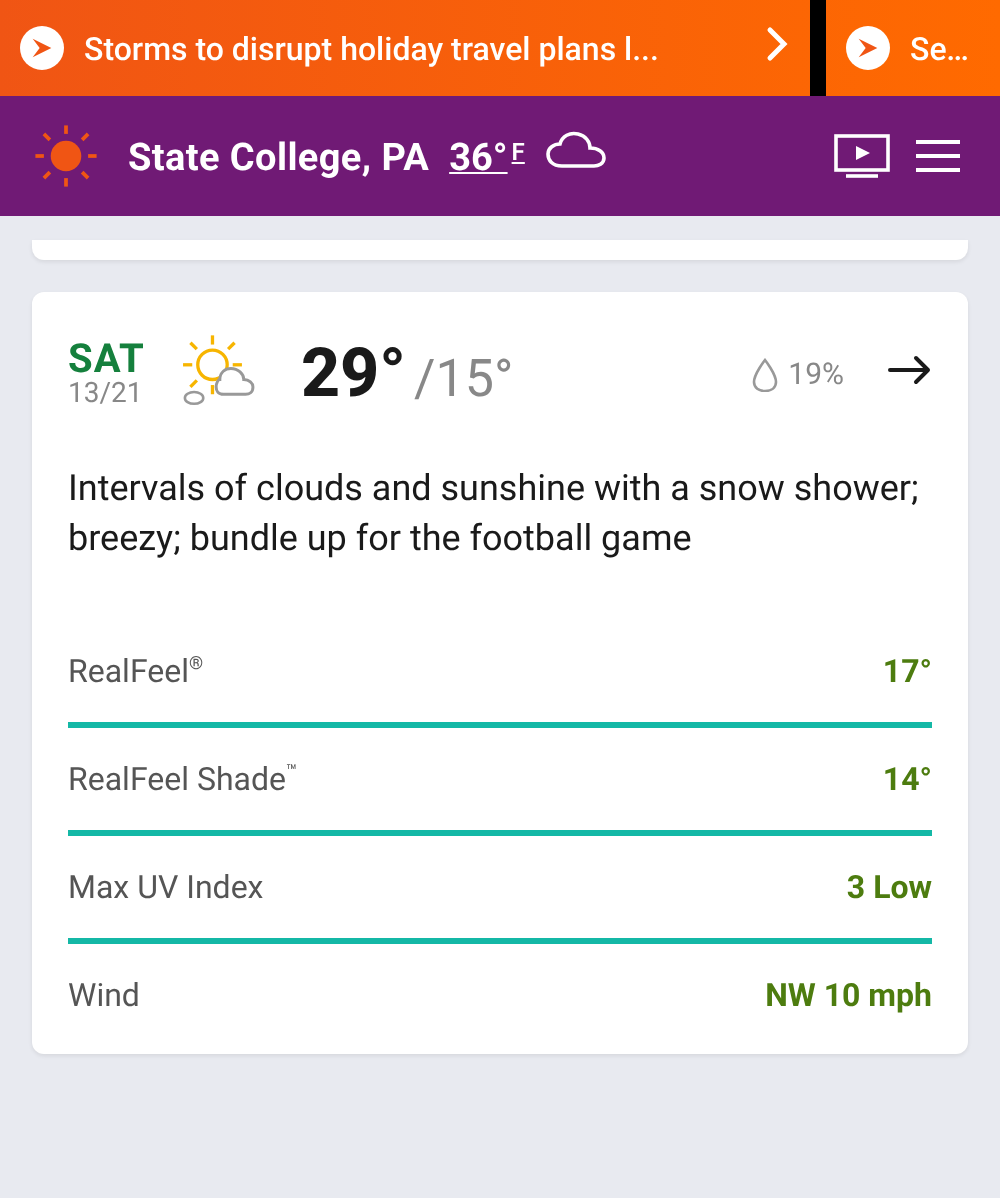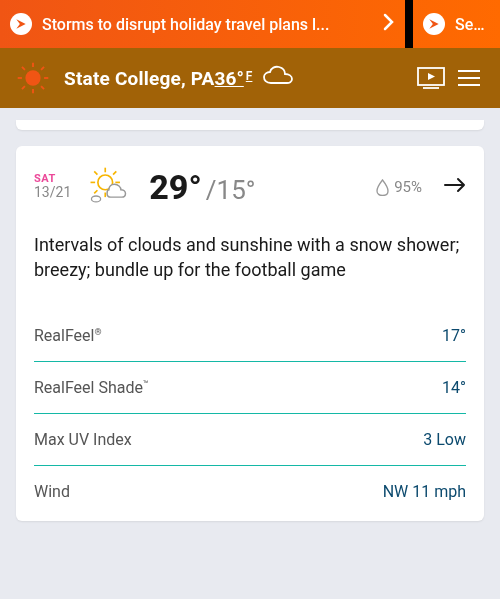--- a/index.html
+++ b/index.html
@@ -32,32 +32,32 @@
   width: 22px; height: 22px; border-radius: 50%;
   background: #fff; display: flex; align-items: center; justify-content: center;
   flex-shrink: 0;
 }
 .news-icon svg { width: 14px; height: 14px; }
 .news-text { overflow: hidden; text-overflow: ellipsis; flex: 1; }
 .chevron-right { flex-shrink: 0; }
 
 .header {
   height: 60px;
-  background: #a16207;
+  background: #701a75;
   display: flex;
   align-items: center;
   padding: 0 12px 0 16px;
   color: #fff;
 }
 .sun-icon { width: 34px; height: 34px; margin-right: 14px; }
 .location {
   font-size: 19px; font-weight: 700; letter-spacing: 0.2px;
 }
 .temp-header {
-  font-size: 19px; font-weight: 700; margin-left: 0;
+  font-size: 19px; font-weight: 700; margin-left: 10px;
   display: inline-flex; align-items: flex-start; text-decoration: underline;
 }
 .temp-unit { font-size: 12px; font-weight: 600; margin-left: 2px; margin-top: 2px; }
 .cloud-icon { margin-left: 10px; }
 .header-spacer { flex: 1; }
 .header-btn { width: 38px; height: 38px; display: flex; align-items: center; justify-content: center; }
 .header-btn svg { stroke: #fff; }
 
 .content { padding: 12px 16px; }
 
@@ -70,43 +70,43 @@
 .card {
   background: #fff;
   border-radius: 6px;
   padding: 18px 18px 4px 18px;
   box-shadow: 0 1px 2px rgba(0,0,0,0.08);
 }
 .card-head {
   display: flex; align-items: center; gap: 10px; margin-bottom: 22px;
 }
 .day-block { display: flex; flex-direction: column; line-height: 1.1; }
-.day-name { font-size: 11px; font-weight: 700; color: #ec4899; letter-spacing: 0.5px; }
+.day-name { font-size: 20px; font-weight: 700; color: #15803d; letter-spacing: 0.5px; }
 .day-date { font-size: 14px; color: #888; }
 .weather-icon { width: 46px; height: 46px; margin-left: 4px; }
 .temps { display: flex; align-items: baseline; margin-left: 8px; }
 .temp-high { font-size: 34px; font-weight: 800; color: #1a1a1a; }
 .temp-low { font-size: 26px; color: #888; margin-left: 4px; }
 .precip { display: flex; align-items: center; gap: 5px; color: #888; font-size: 15px; margin-left: auto; }
 .arrow-right { margin-left: 12px; }
 
 .description {
   font-size: 18px; line-height: 1.4; color: #1a1a1a;
   margin-bottom: 28px;
 }
 
 .detail-row {
   display: flex; justify-content: space-between; align-items: center;
   padding: 16px 0;
-  border-bottom: 1px solid #14b8a6;
+  border-bottom: 3px solid #14b8a6;
   font-size: 16px;
 }
 .detail-row:last-child { border-bottom: none; }
 .detail-label { color: #555; }
-.detail-value { font-weight: 400; color: #0c4a6e; }
+.detail-value { font-weight: 700; color: #4d7c0f; }
 .sup { font-size: 9px; vertical-align: super; }
 </style>
 </head>
 <body>
 
 <div class="news-bar">
   <div class="news-item primary">
     <span class="news-icon">
       <svg viewBox="0 0 24 24">
           <path fill="#f05514" d="M4 4 L20 12 L4 20 L10 12 Z"></path>
@@ -200,21 +200,21 @@
         </svg>
       </span>
       <div class="temps">
         <span class="temp-high">29°</span>
         <span class="temp-low"><span>/</span><span>15°</span></span>
       </div>
       <div class="precip">
         <svg width="13" height="17" viewBox="0 0 13 17">
           <path d="M6.5 1 C6.5 1 12 8 12 12 C12 15 9.5 16.5 6.5 16.5 C3.5 16.5 1 15 1 12 C1 8 6.5 1 6.5 1 Z" fill="none" stroke="#999" stroke-width="1.3"></path>
         </svg>
-        <span>95%</span>
+        <span>19%</span>
       </div>
       <span class="arrow-right">
         <svg width="22" height="16" viewBox="0 0 22 16">
             <path d="M1 8 L20 8 M14 2 L20 8 L14 14" stroke="#1a1a1a" stroke-width="2" fill="none" stroke-linecap="round" stroke-linejoin="round"></path>
           </svg>
       </span>
     </div>
 
     <div class="description">Intervals of clouds and sunshine with a snow shower; breezy; bundle up for the football game</div>
 
@@ -226,17 +226,17 @@
         <div class="detail-row">
           <span class="detail-label">RealFeel Shade<span class="sup">™</span></span>
           <span class="detail-value">14°</span>
         </div>
         <div class="detail-row">
           <span class="detail-label">Max UV Index</span>
           <span class="detail-value">3 Low</span>
         </div>
         <div class="detail-row">
           <span class="detail-label">Wind</span>
-          <span class="detail-value">NW 11 mph</span>
+          <span class="detail-value">NW 10 mph</span>
         </div>
       </div>
   </div>
 </div>
 
 </body></html>

